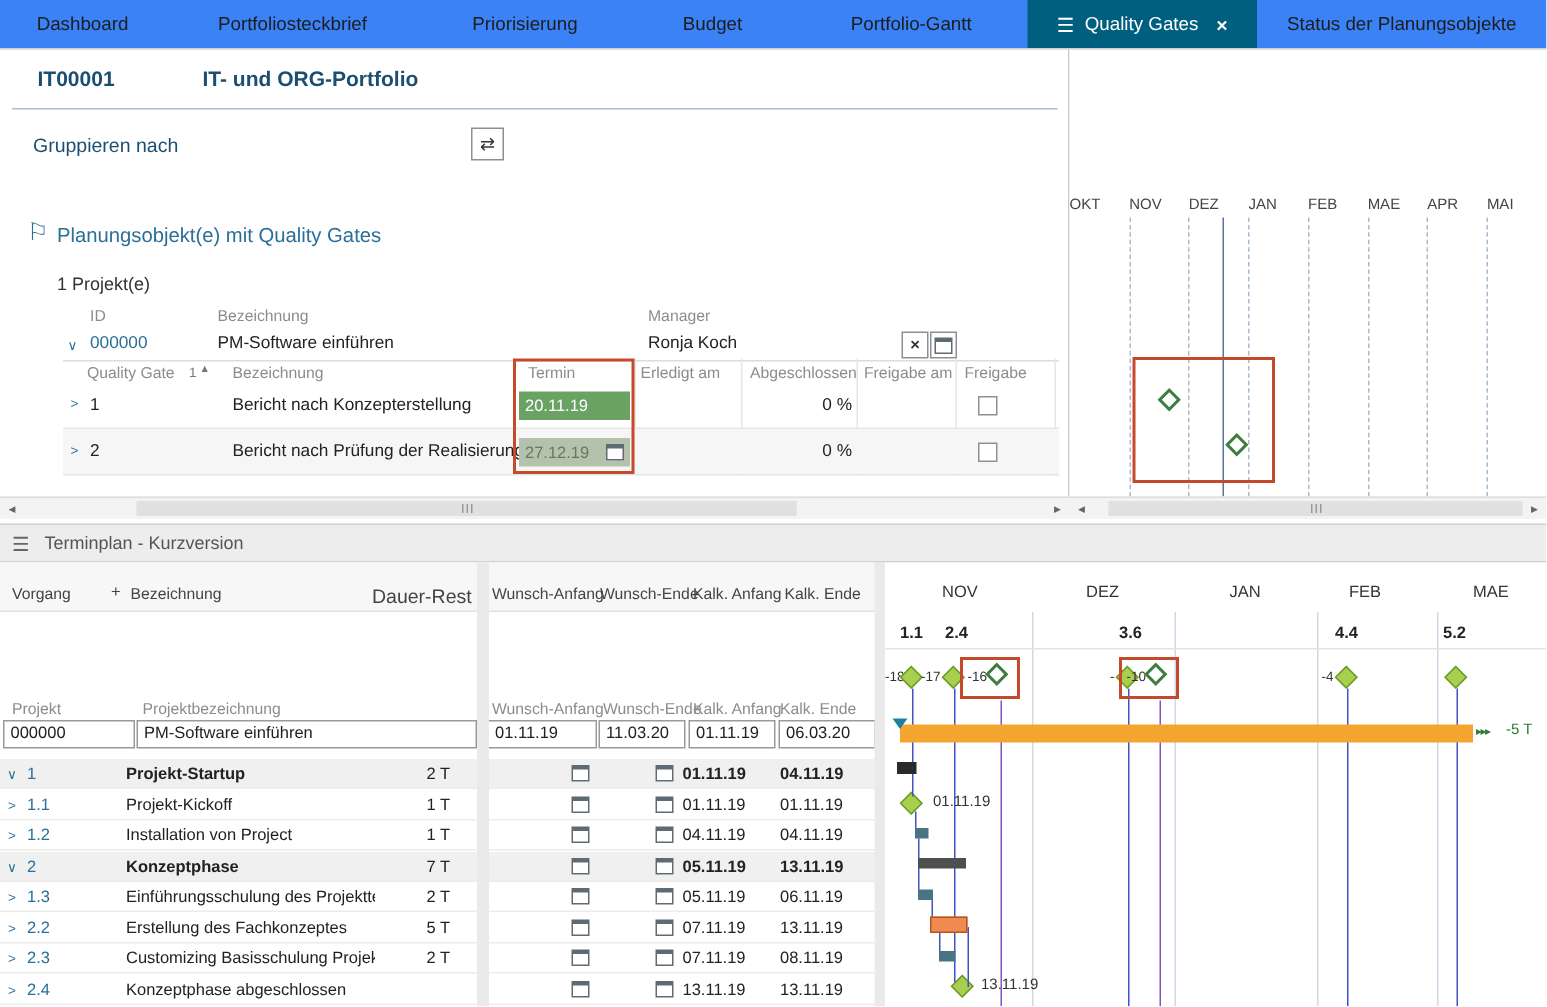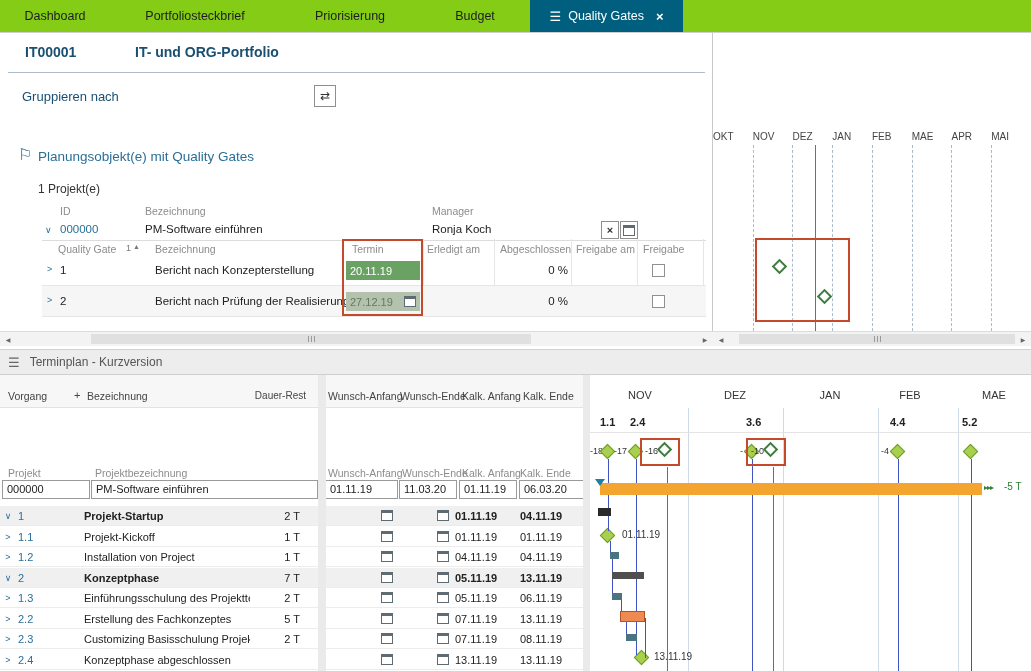--- a/index.html
+++ b/index.html
@@ -1,20 +1,20 @@
 <!DOCTYPE html>
 <html><head>
 <meta charset="utf-8">
 <style>
 *{margin:0;padding:0;box-sizing:border-box}
 html,body{width:1031px;height:671px;overflow:hidden;background:#fff;font-family:"Liberation Sans",sans-serif;font-size:12px;color:#222;position:relative}
 .t{position:absolute;white-space:nowrap}
 .panel{position:absolute;background:#fff}
 
-.tabbar{position:absolute;left:0;top:0;width:1031px;height:33px;background:#84cc16;border-bottom:1px solid #cfcfcf;display:flex}
+.tabbar{position:absolute;left:0;top:0;width:1031px;height:33px;background:#3b82f6;border-bottom:1px solid #cfcfcf;display:flex}
 .tab{display:flex;align-items:center;justify-content:center;gap:7px;font-size:12.5px;color:#1d1d1d;cursor:pointer}
 .tab.active{background:#005f7e;color:#fff}
 .tab .burger{font-size:13px}
 .tab .closex{font-size:13px;margin-left:5px;font-weight:bold}
 
 .hline{position:absolute;height:1px;background:#aebccb}
 .gline{position:absolute;height:1px;background:#e4e4e4}
 .vgrid{position:absolute;width:1px;background:#e6e6e6}
 .blue{color:#1b4f72}
 .teal{color:#2a6f97}
@@ -79,25 +79,31 @@
     </div>
   <div class="tab" style="width:170px">
       <span>Portfoliosteckbrief</span>
     </div>
   <div class="tab" style="width:140px">
       <span>Priorisierung</span>
     </div>
   <div class="tab" style="width:110px">
       <span>Budget</span>
     </div>
+  <div class="tab" style="width:155px">
+      <span>Portfolio-Gantt</span>
+    </div>
   <div class="tab active" style="width:153px">
     <span class="burger">☰</span>
     <span>Quality Gates</span>
     <span class="closex">×</span>
   </div>
+  <div class="tab" style="width:193px">
+      <span>Status der Planungsobjekte</span>
+    </div>
 </div>
 
 <div class="panel" style="left:0;top:33px;width:713px;height:313px;border-right:1px solid #c9c9c9">
   <span class="t blue" style="left:25px;top:11px;font-size:14px;font-weight:bold">IT00001</span>
   <span class="t blue" style="left:135px;top:11px;font-size:14px;font-weight:bold">IT- und ORG-Portfolio</span>
   <div class="hline" style="left:8px;top:39px;width:697px"></div>
 
   <span class="t blue" style="left:22px;top:56px;font-size:13px">Gruppieren nach</span>
   <div class="iconbtn" style="left:314px;top:52px">
       <span>⇄</span>
@@ -219,21 +225,21 @@
 <div class="divider">
   <span class="burger">☰</span>
   <span>Terminplan - Kurzversion</span>
 </div>
 
 <div class="panel" style="left:0;top:375px;width:583px;height:296px">
   <div class="lstrip"></div>
   <span class="t" style="left:8px;top:15px;font-size:10.5px;color:#444">Vorgang</span>
   <span class="t" style="left:74px;top:14px;font-size:11px;color:#444">+</span>
   <span class="t" style="left:87px;top:15px;font-size:10.5px;color:#444">Bezeichnung</span>
-  <span class="t" style="left:248px;top:15px;width:58px;text-align:right;font-size:10px;color:#444">Dauer-Rest</span>
+  <span class="t" style="left:248px;top:15px;width:58px;text-align:right;font-size:13px;color:#444">Dauer-Rest</span>
   <span class="t" style="left:328px;top:15px;font-size:10.5px;color:#444">Wunsch-Anfang</span>
   <span class="t" style="left:400px;top:15px;font-size:10.5px;color:#444">Wunsch-Ende</span>
   <span class="t" style="left:462px;top:15px;font-size:10.5px;color:#444">Kalk. Anfang</span>
   <span class="t" style="left:523px;top:15px;font-size:10.5px;color:#444">Kalk. Ende</span>
 
   <span class="t gray" style="left:8px;top:92px;font-size:10.5px">Projekt</span>
   <span class="t gray" style="left:95px;top:92px;font-size:10.5px">Projektbezeichnung</span>
   <span class="t gray" style="left:328px;top:92px;font-size:10.5px">Wunsch-Anfang</span>
   <span class="t gray" style="left:402px;top:92px;font-size:10.5px">Wunsch-Ende</span>
   <span class="t gray" style="left:462px;top:92px;font-size:10.5px">Kalk. Anfang</span>

